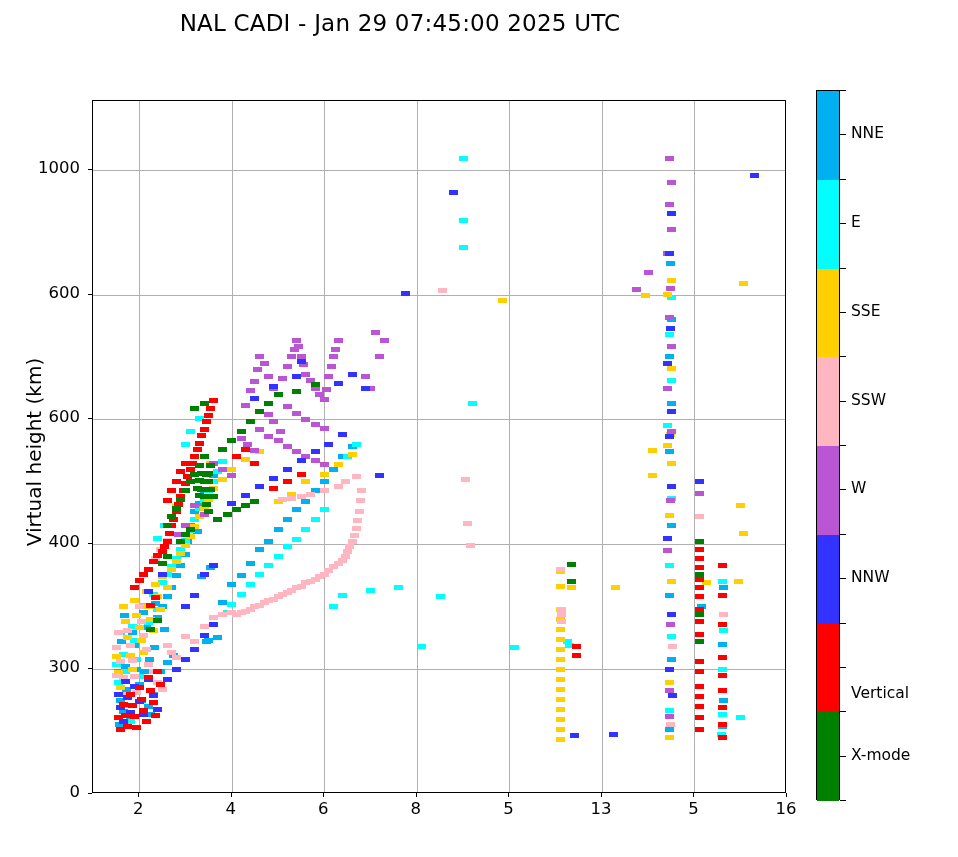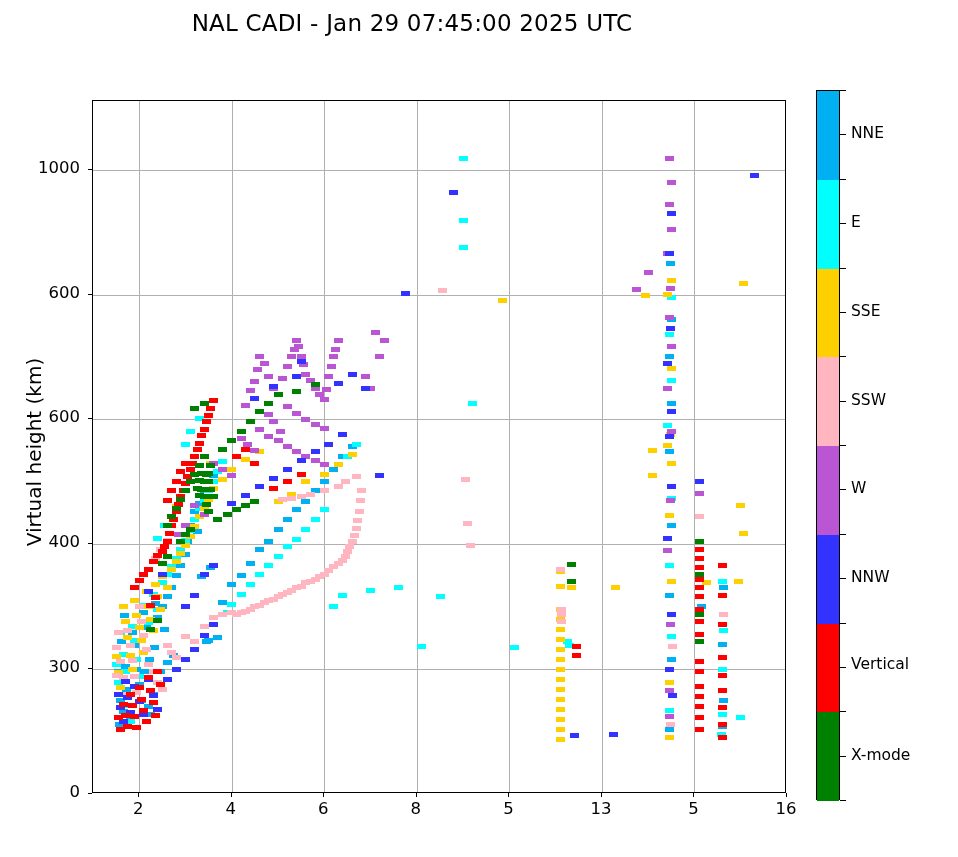--- a/index.html
+++ b/index.html
@@ -7,21 +7,21 @@
     width:958px;height:857px;background:#ffffff;
     font-family:"DejaVu Sans", sans-serif;
     overflow:hidden;position:relative;
   }
   #root{position:absolute;inset:0;}
 
   
   #title{
     position:absolute;left:0;top:10px;width:800px;
     text-align:center;font-size:23px;color:#000;
-    letter-spacing:.2px;white-space:nowrap;padding-left:12px;
+    letter-spacing:.2px;white-space:nowrap;
   }
 
   
   #plot{
     position:absolute;left:92px;top:100px;
     width:694px;height:693px;
     border:1.3px solid #000;
     box-sizing:border-box;background:#fff;
   }
   #canvas{position:absolute;inset:0;overflow:hidden;}
@@ -741,16 +741,16 @@
     <div class="clab" style="top: 223.125px;">E</div>
     <div class="ctick" style="top: 311.875px;"></div>
     <div class="clab" style="top: 311.875px;">SSE</div>
     <div class="ctick" style="top: 400.625px;"></div>
     <div class="clab" style="top: 400.625px;">SSW</div>
     <div class="ctick" style="top: 489.375px;"></div>
     <div class="clab" style="top: 489.375px;">W</div>
     <div class="ctick" style="top: 578.125px;"></div>
     <div class="clab" style="top: 578.125px;">NNW</div>
     <div class="ctick" style="top: 666.875px;"></div>
-    <div class="clab" style="top: 665px;">Vertical</div>
+    <div class="clab" style="top: 694px;">Vertical</div>
     <div class="ctick" style="top: 755.625px;"></div>
     <div class="clab" style="top: 755.625px;">X-mode</div>
   </div>
 
 </body></html>

